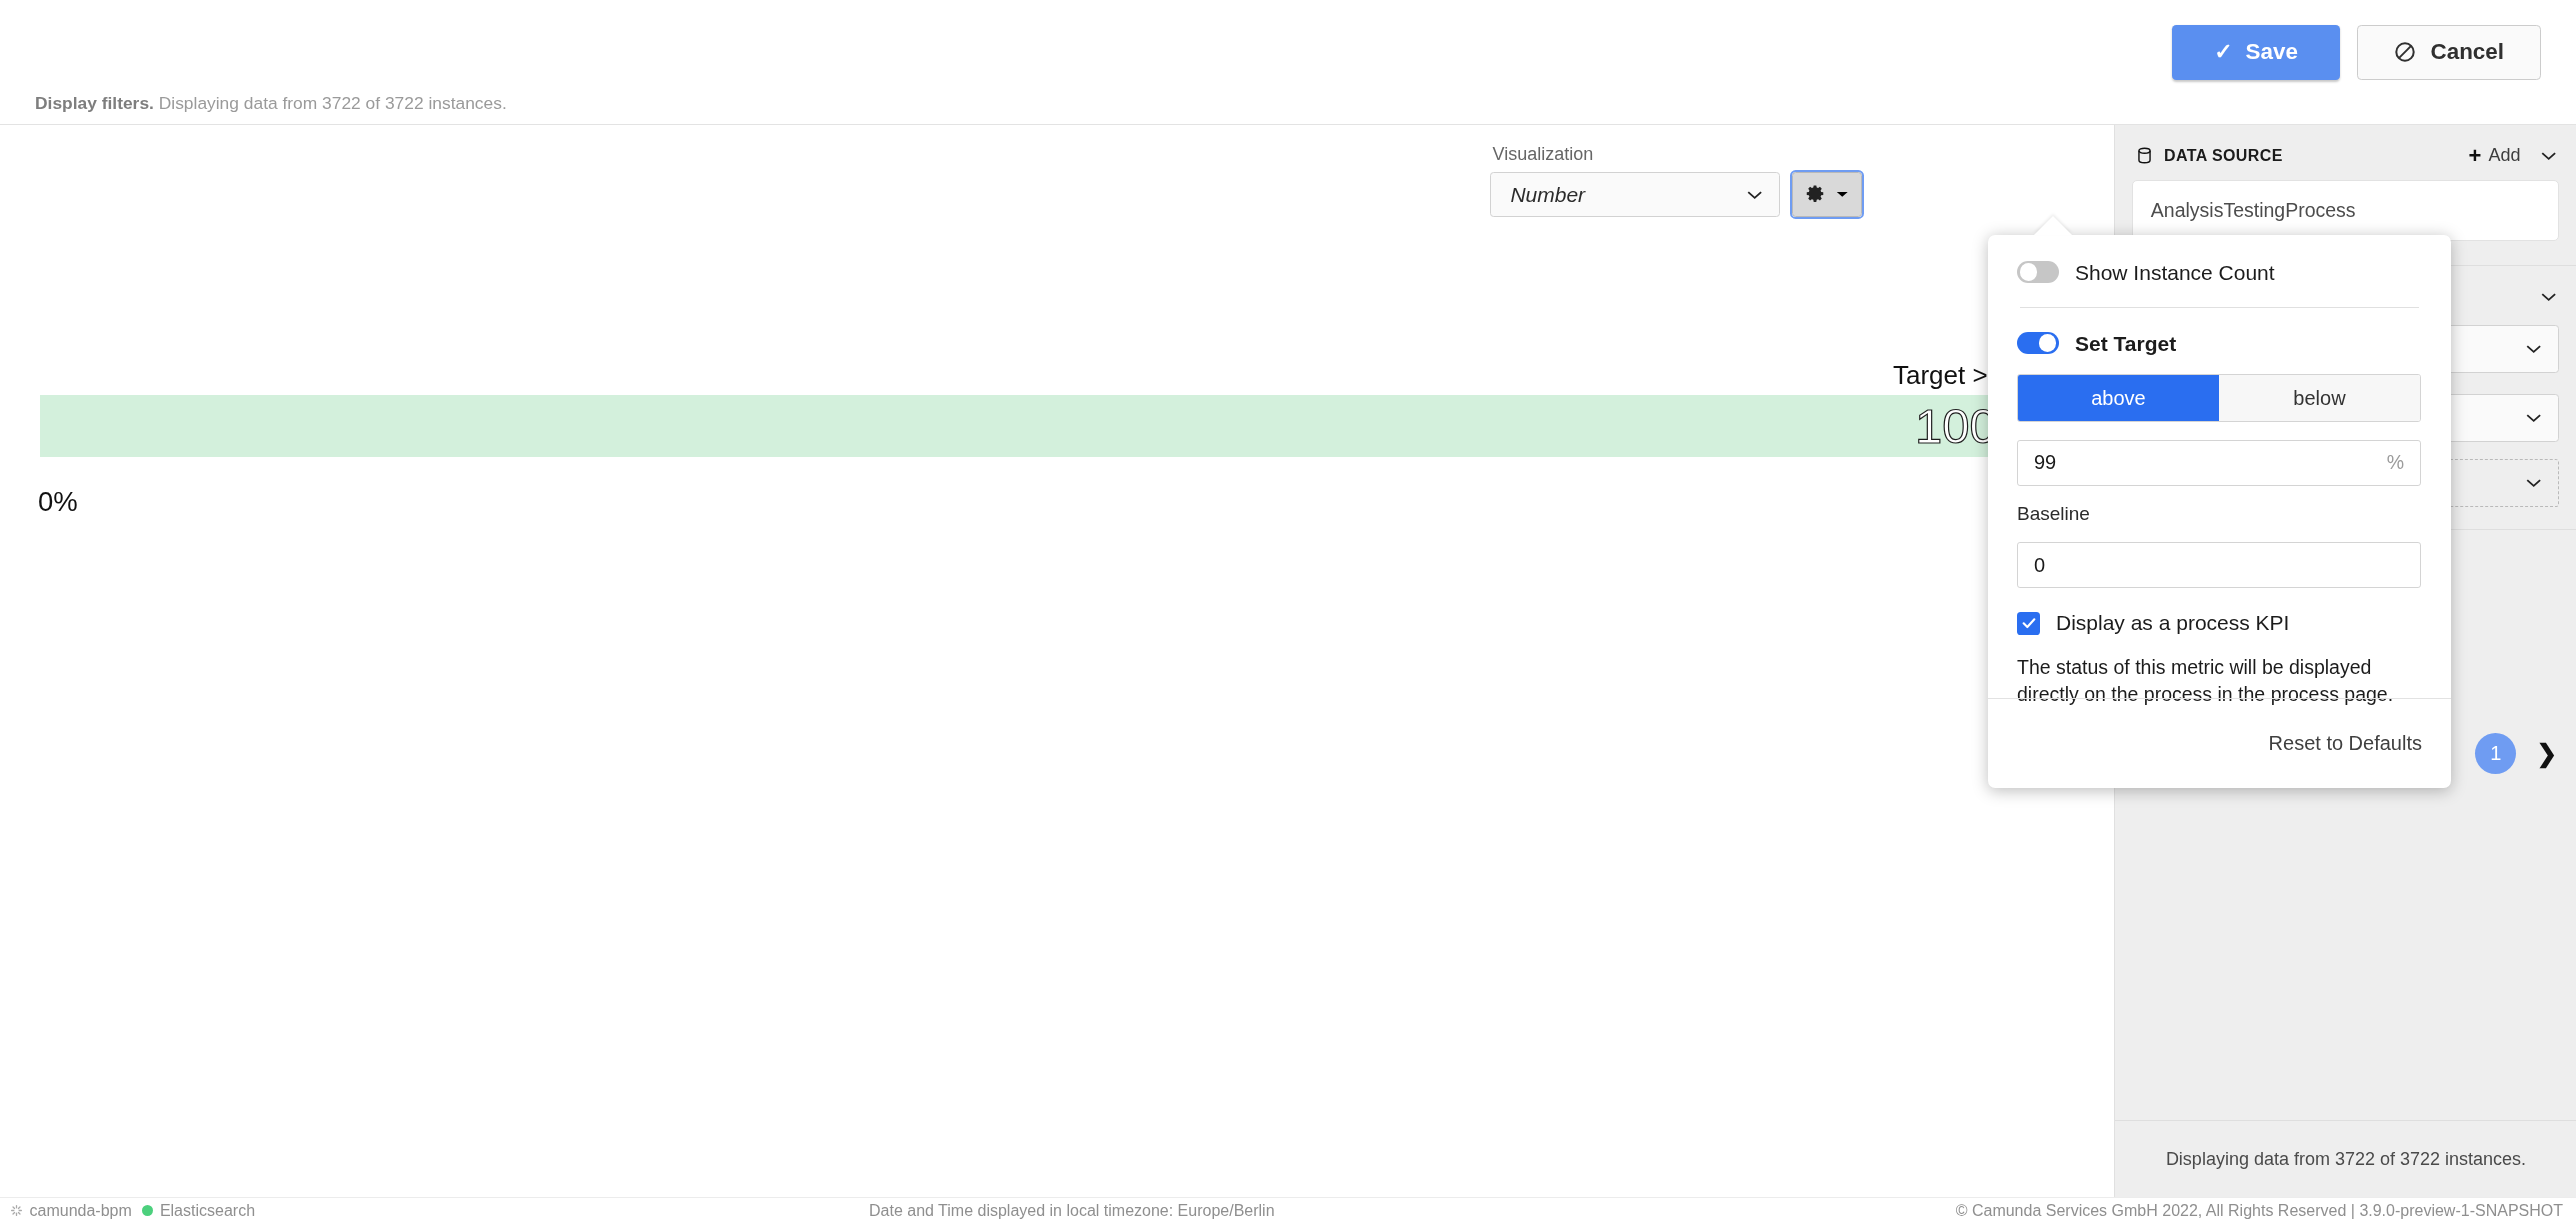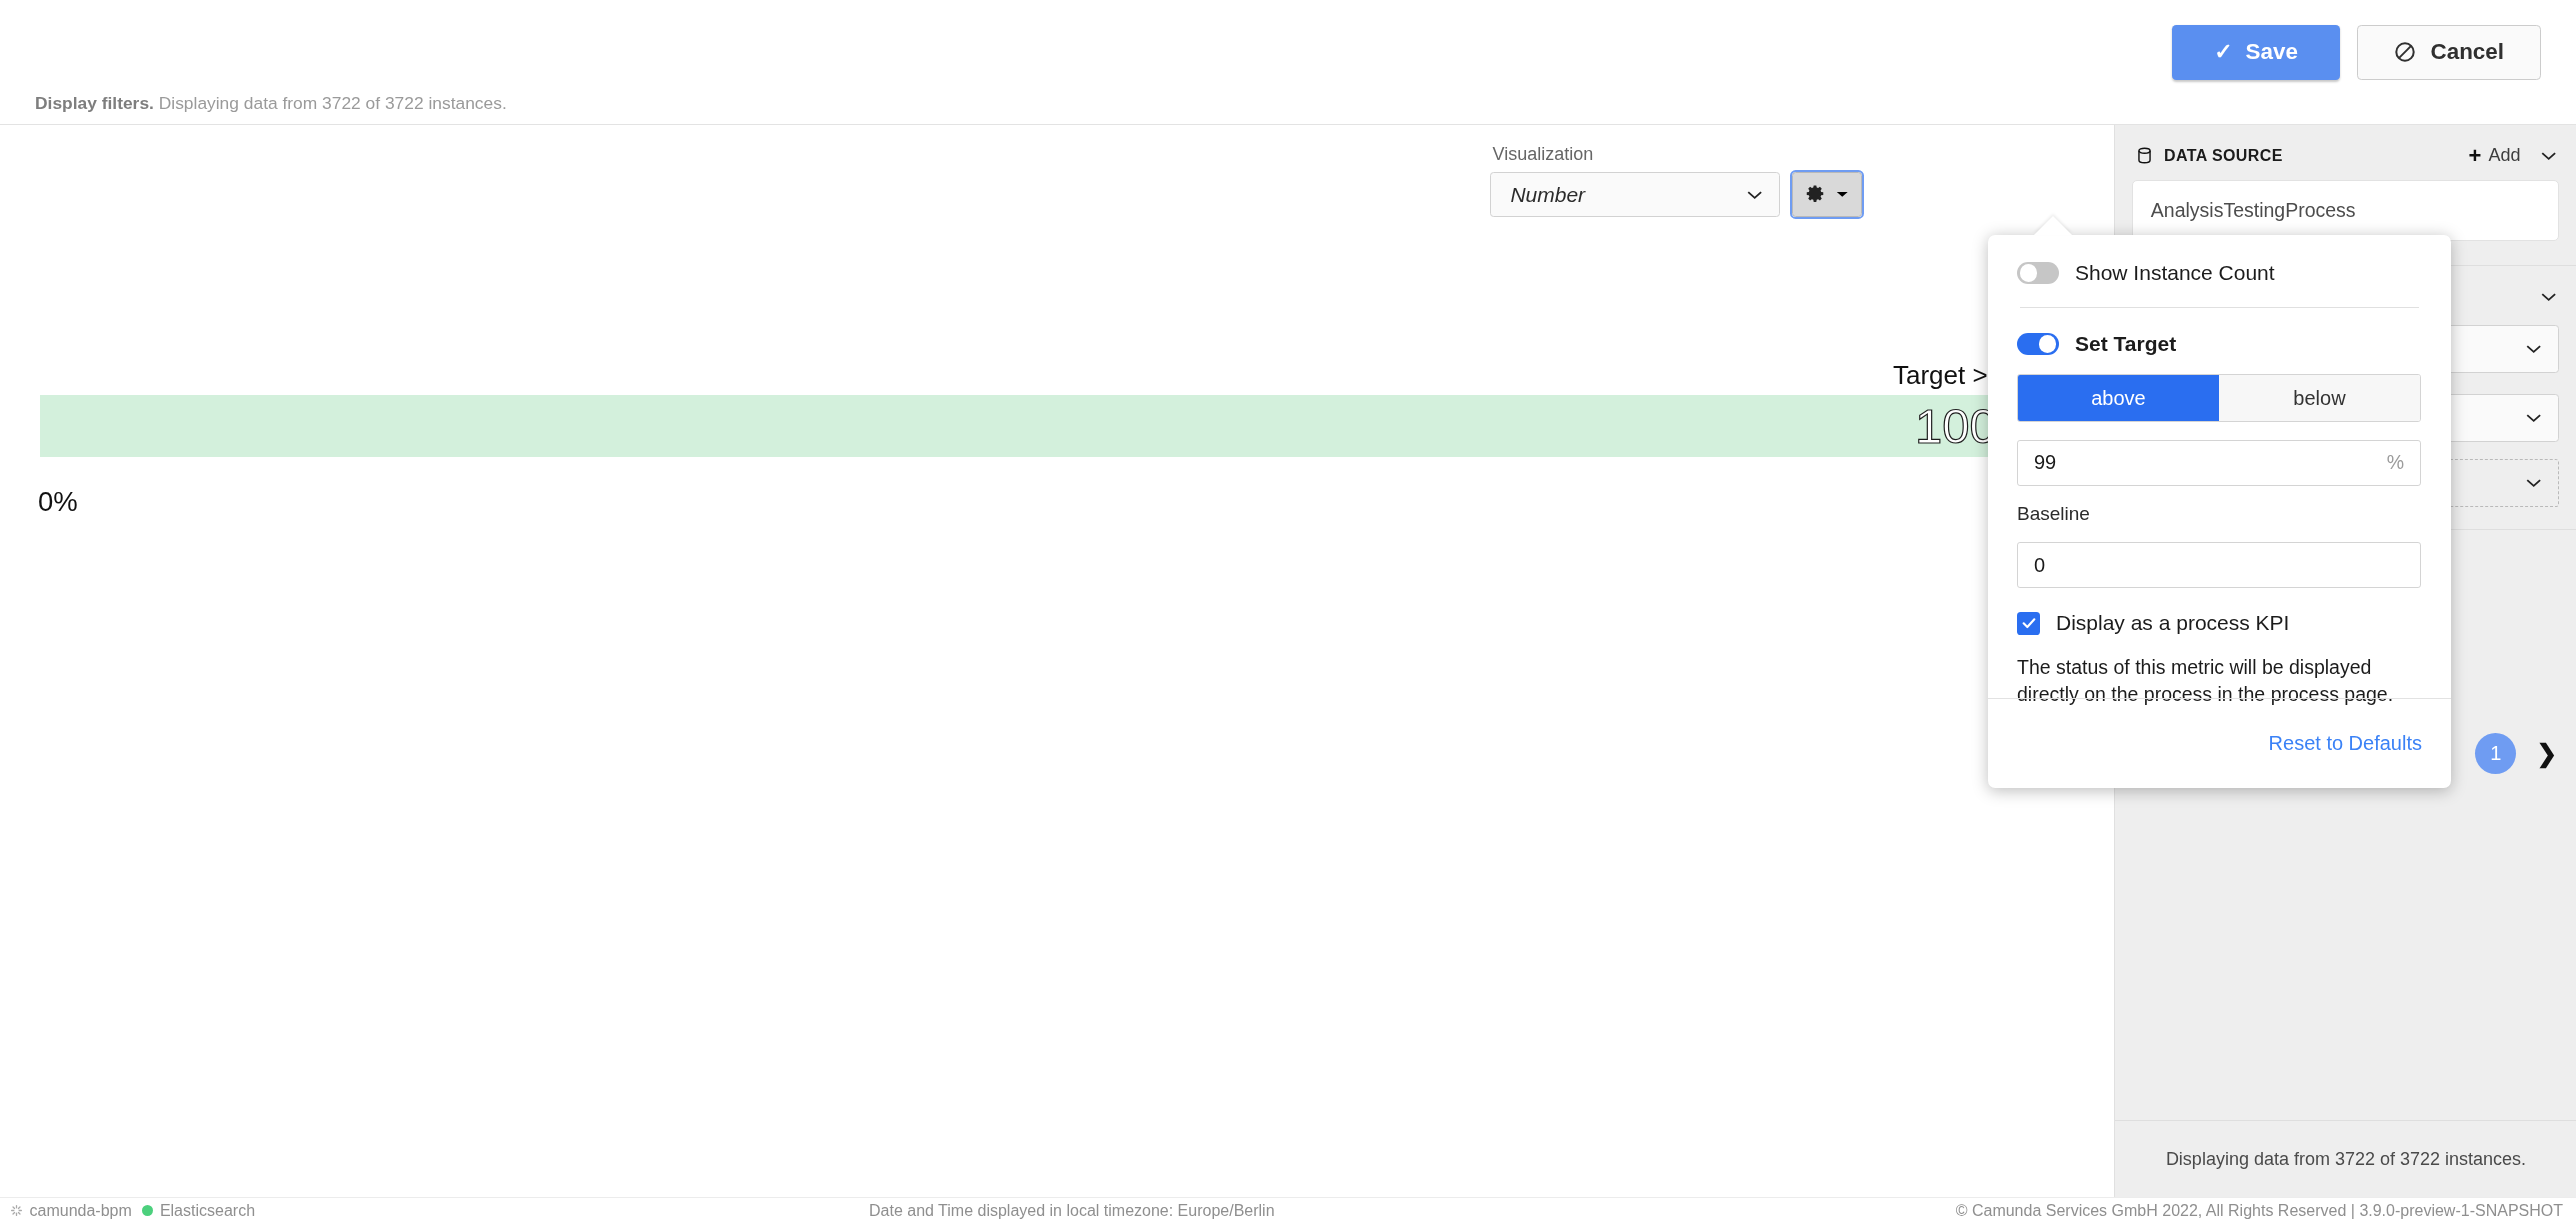--- a/index.html
+++ b/index.html
@@ -188,21 +188,21 @@
     position: absolute; left: 2034px; top: 216px;
     width: 0; height: 0;
     border-left: 19px solid transparent;
     border-right: 19px solid transparent;
     border-bottom: 19px solid #ffffff;
     z-index: 51;
     filter: drop-shadow(0 -1.4px 1.4px rgba(0,0,0,0.08));
   }
   .popup-body { padding: 26px 29px 0 29px; }
 
-  .toggle-row { display: flex; align-items: center; gap: 16px; }
+  .toggle-row { display: flex; gap: 16px; }
   .toggle {
     width: 42px; height: 22px; border-radius: 11.6px; position: relative;
     background: #c6c6c6; cursor: pointer; flex: 0 0 auto;
   }
   .toggle.on { background: #2a6ef0; }
   .toggle .knob {
     position: absolute; top: 2.2px; left: 2.9px;
     width: 17.4px; height: 17.4px; border-radius: 50%; background: #fff;
   }
   .toggle.on .knob { left: 22px; }
@@ -244,21 +244,21 @@
     margin-top: 19px; width: 405px;
     font-size: 19.5px; line-height: 1.38; color: #1c1c1c;
   }
 
   .popup-foot {
     position: absolute; left: 0; bottom: 0; width: 463px; height: 90px;
     border-top: 0.7px solid #e2e2e2;
     display: flex; align-items: center; justify-content: flex-end;
     padding-right: 29px;
   }
-  .reset-link { font-size: 20px; color: #3b82f6; cursor: pointer; }
+  .reset-link { font-size: 20px; color: #404040; cursor: pointer; }
 
   
   .footer {
     position: absolute; left: 0; top: 1197px; width: 2576px; height: 26px;
     background: #ffffff; border-top: 0.7px solid #ececec;
     font-size: 16px; color: #8f8f8f;
   }
   .f-left { position: absolute; left: 10px; top: 3.6px; display: flex; align-items: center; gap: 10px; }
   .f-item { display: flex; align-items: center; gap: 6.5px; }
   .dot-green { width: 11.6px; height: 11.6px; border-radius: 50%; background: #4cd07d; }

